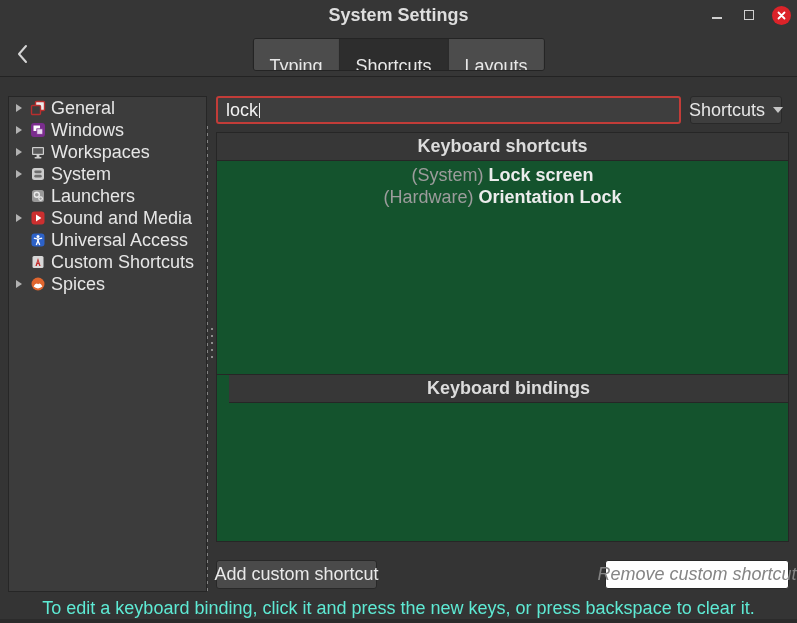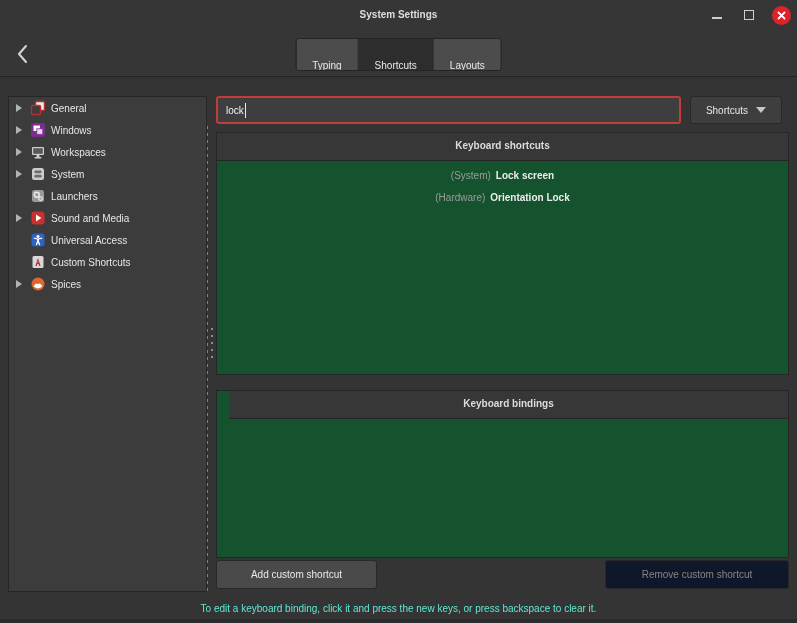--- a/index.html
+++ b/index.html
@@ -1,19 +1,19 @@
 <!DOCTYPE html>
 <html><head>
 <meta charset="utf-8">
 <style>
   html,body{margin:0;padding:0;background:#202020;}
   .window{
     position:relative;width:797px;height:623px;overflow:hidden;
     background:#343434;font-family:"Liberation Sans",sans-serif;
-    font-size:10px;color:#e4e4e4;
+    font-size:18px;color:#e4e4e4;
   }
   
   .titlebar{position:absolute;left:0;top:0;width:797px;height:30px;background:#363636;}
   .title{position:absolute;left:0;top:0;width:100%;text-align:center;line-height:30px;
     font-weight:bold;color:#dedede;}
   .win-controls{position:absolute;right:5px;top:0;height:30px;display:flex;align-items:center;gap:10px;}
   .ctrl{width:22px;height:22px;display:flex;align-items:center;justify-content:center;cursor:default;}
   .min-glyph{width:10px;height:2px;background:#cfcfcf;margin-top:6px;}
   .max-glyph{width:8px;height:8px;border:1.5px solid #cfcfcf;box-sizing:content-box;}
   .close-circle{width:19px;height:19px;border-radius:50%;background:#dc2329;
@@ -52,32 +52,32 @@
   .caret{display:inline-block;width:1px;height:15px;background:#ececec;margin-left:1px;}
   .dropdown{position:absolute;left:690px;top:96px;width:92px;height:28px;box-sizing:border-box;
     background:#3e3e3e;border:1px solid #292929;border-radius:3px;
     display:flex;align-items:center;justify-content:center;gap:8px;color:#e6e6e6;}
   .dd-arrow{width:0;height:0;border-left:5px solid transparent;border-right:5px solid transparent;
     border-top:6px solid #c6c6c6;}
   
   .panel{position:absolute;left:216px;width:573px;background:#14532d;
     border:1px solid #262626;box-sizing:border-box;}
   #shortcuts-panel{top:132px;height:243px;}
-  #bindings-panel{top:390px;height:168px;padding-left:12px;}
+  #bindings-panel{top:374px;height:168px;padding-left:12px;}
   .panel-header{height:27px;line-height:26px;text-align:center;font-weight:bold;
     background:#373737;border-bottom:1px solid #262626;color:#dcdcdc;}
   .panel-body{padding-top:3px;}
   .shortcut-row{height:22px;display:flex;align-items:center;justify-content:center;gap:5px;}
   .shortcut-row .prefix{color:#9c9c9c;}
   .shortcut-row .name{font-weight:bold;color:#ececec;}
   
   .btn{position:absolute;top:560px;height:29px;box-sizing:border-box;border-radius:3px;
     border:1px solid #282828;display:flex;align-items:center;justify-content:center;white-space:nowrap;}
   #add-btn{left:216px;width:161px;background:#4a4a4a;color:#e9e9e9;}
-  #remove-btn{left:605px;width:184px;background:#0f172a;color:#858585;}
+  #remove-btn{left:605px;width:184px;background:#ffffff;color:#858585;font-style:italic;}
   .statusbar{position:absolute;left:0;top:598px;width:797px;height:20px;
     display:flex;align-items:center;justify-content:center;color:#5eead4;}
   .bottom-edge{position:absolute;left:0;top:619px;width:797px;height:4px;background:#2b2b2b;}
 </style>
 </head>
 <body>
 
 <div class="window">
 
   <div class="titlebar">

